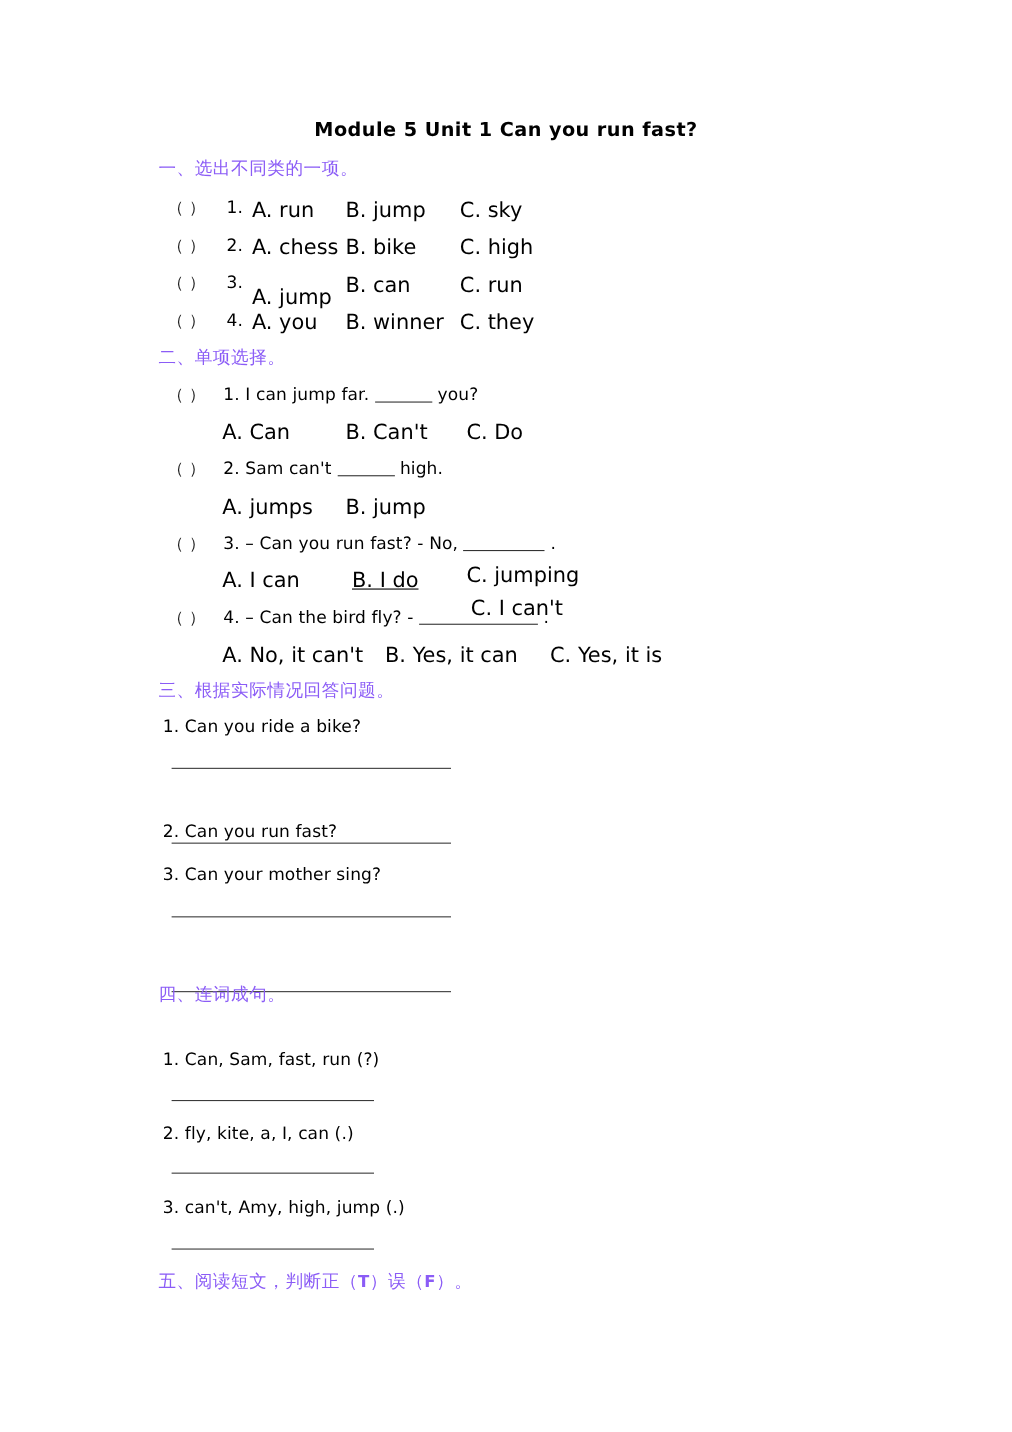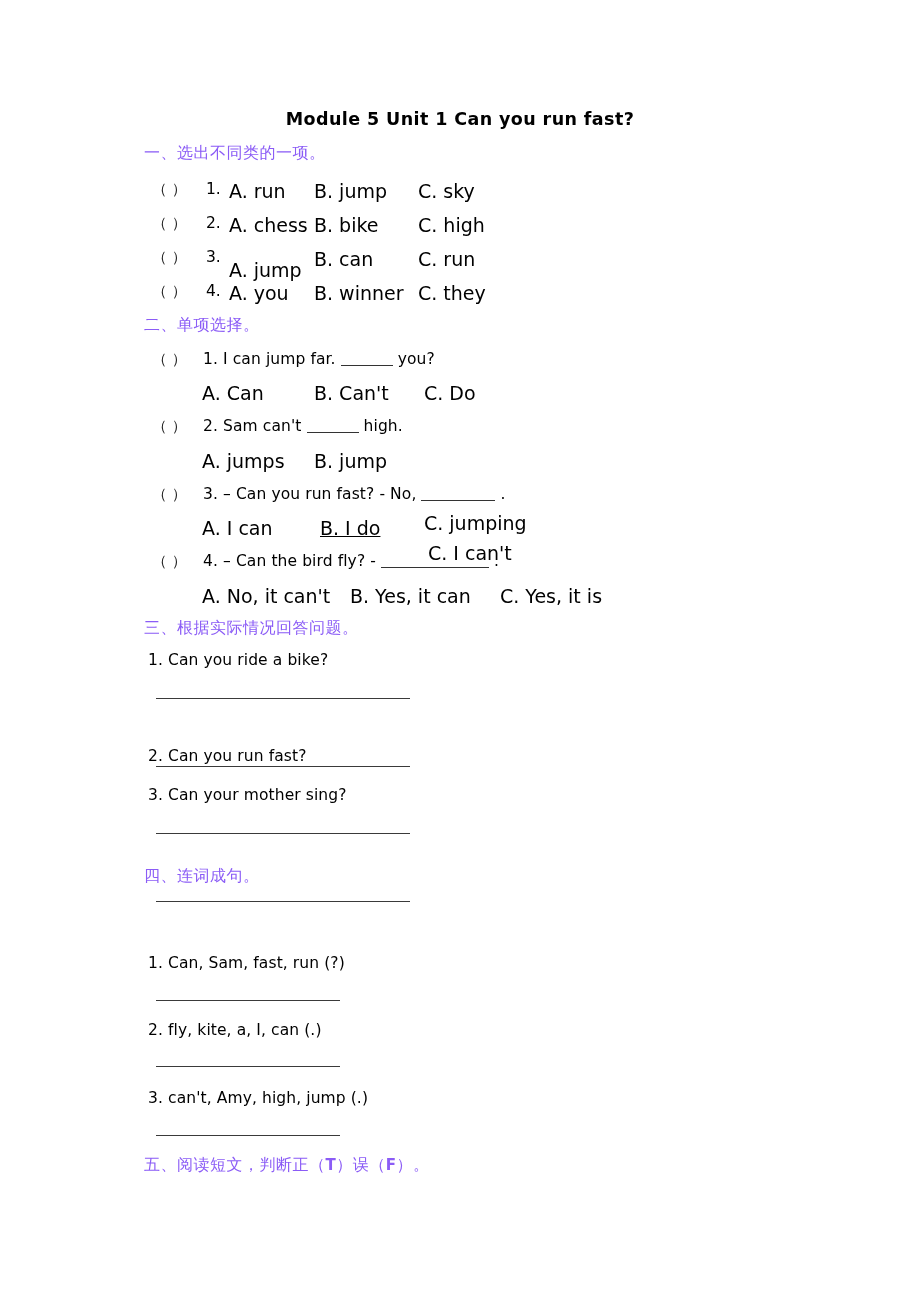--- a/index.html
+++ b/index.html
@@ -177,21 +177,21 @@
   <div class="ansline" style="top:698px; left:156px; width:254px;"></div>
 
   <div class="eline" style="top:747px; left:148px;">2. Can you run fast?</div>
   <div class="ansline" style="top:766px; left:156px; width:254px;"></div>
 
   <div class="eline" style="top:786px; left:148px;">3. Can your mother sing?</div>
   <div class="ansline" style="top:833px; left:156px; width:254px;"></div>
 
   <div class="ansline" style="top:901px; left:156px; width:254px;"></div>
 
-  <div class="sec-head" style="top:866px;">四、连词成句。</div>
+  <div class="sec-head" style="top:894px;">四、连词成句。</div>
 
   <div class="eline" style="top:954px; left:148px;">1. Can, Sam, fast, run (?)</div>
   <div class="ansline" style="top:1000px; left:156px; width:184px;"></div>
 
   <div class="eline" style="top:1021px; left:148px;">2. fly, kite, a, I, can (.)</div>
   <div class="ansline" style="top:1066px; left:156px; width:184px;"></div>
 
   <div class="eline" style="top:1089px; left:148px;">3. can't, Amy, high, jump (.)</div>
   <div class="ansline" style="top:1135px; left:156px; width:184px;"></div>
 

